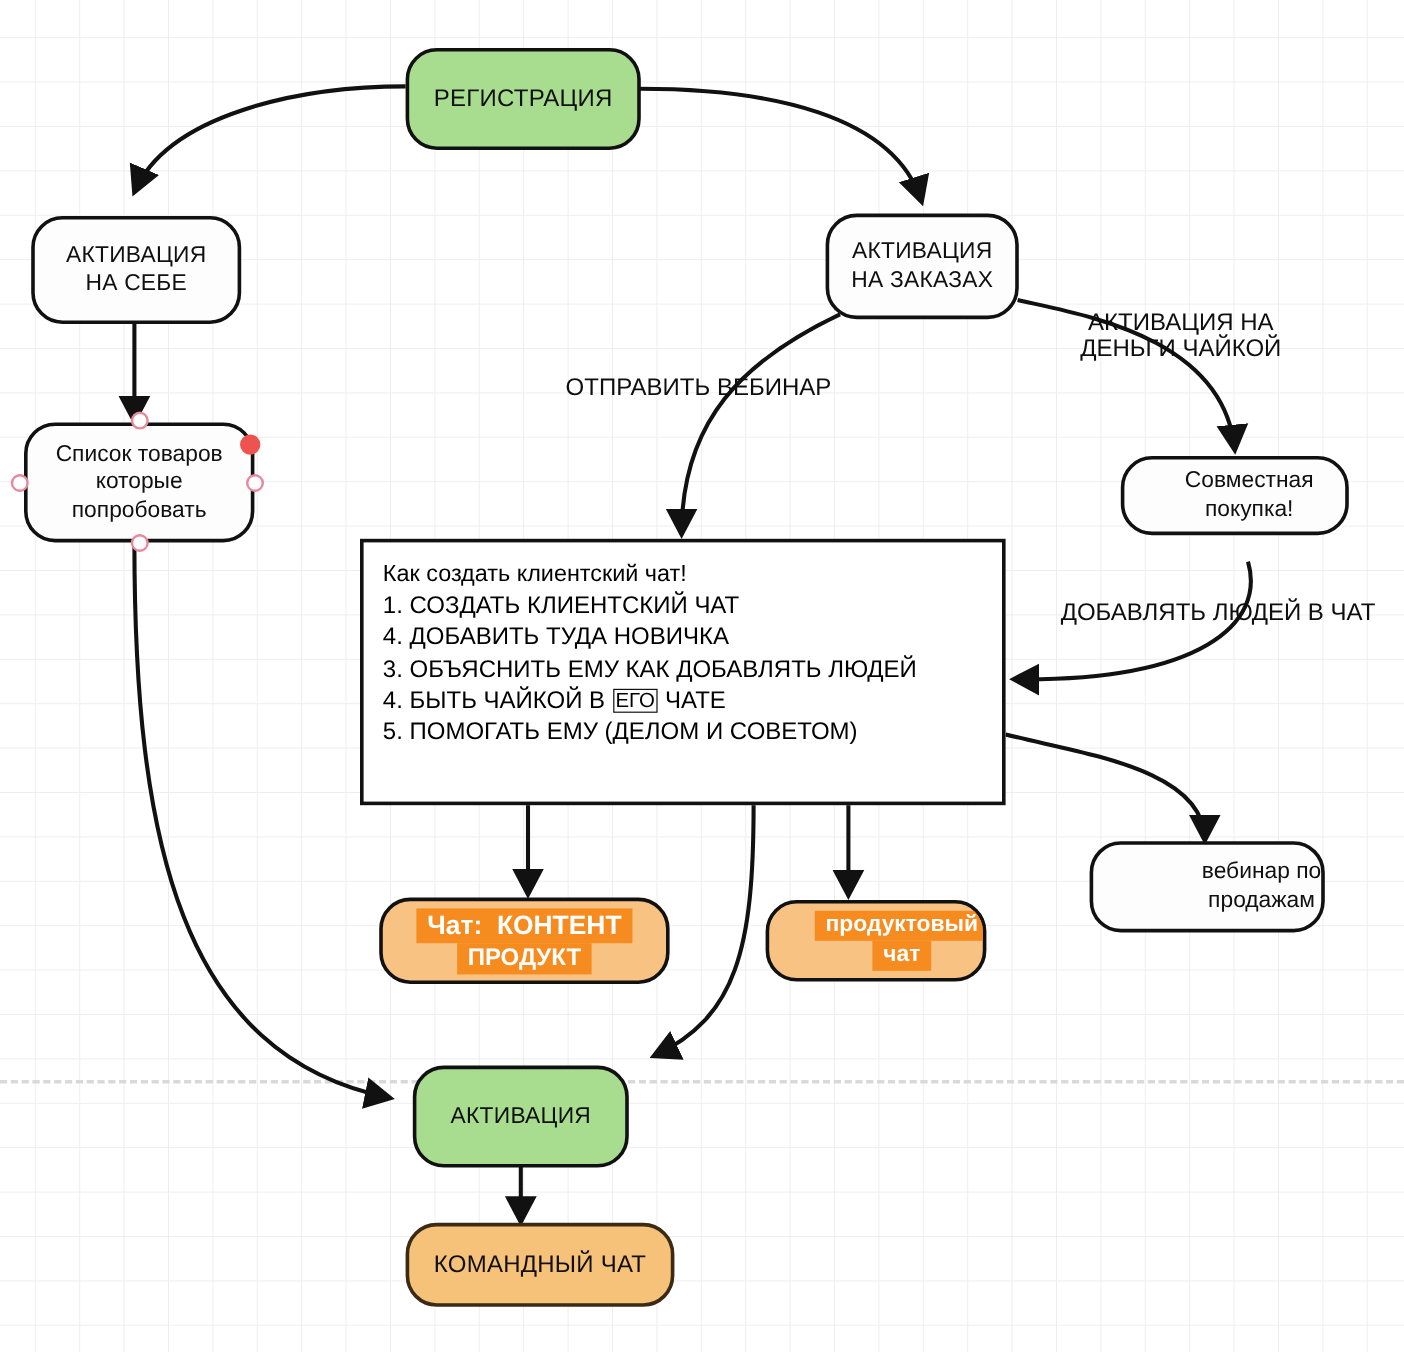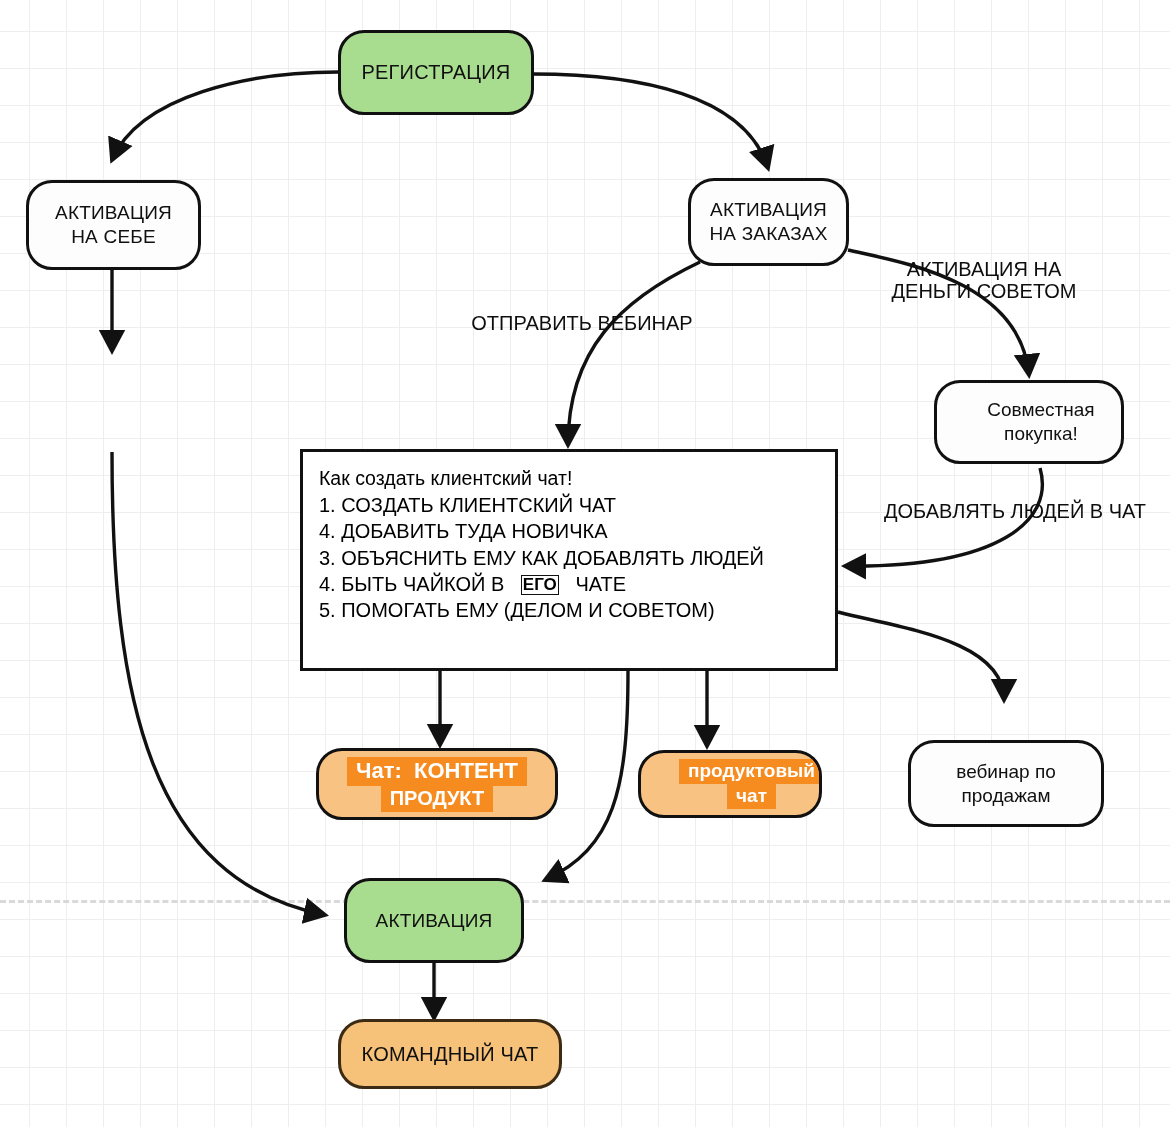--- a/index.html
+++ b/index.html
@@ -40,21 +40,21 @@
     justify-content: center;
     text-align: center;
     border: 3px solid #111111;
     background: #ffffff;
     color: #101010;
     line-height: 1.24;
     white-space: pre-line;
   }
   .pill { border-radius: 26px; }
 
-  .n-green { background: #a8dd8f; }
+  .n-green { background: #a8dd8f; margin-top: 10px; }
   .n-white { background: #fdfdfd; }
   .n-orange-plain { background: #f6c178; border-color: #3b2a14; margin-left: 16px; }
 
   .cap { 
     font-size: 19px;
     letter-spacing: .2px;
   }
   .low { font-size: 19px; }
 
   
@@ -71,22 +71,21 @@
   }
   .instr .head { font-size: 19.5px; }
   .instr .inl { display:inline-block; }
   .instr .boxed {
     display: inline-block;
     outline: 1.5px solid #111;
     font-size: 17px;
     line-height: 1.05;
     padding: 0 1px;
     vertical-align: 1px;
-    margin: 0 12px;
-    font-weight: bold;
+    margin: 0 2px;
   }
 
   
   .chatnode {
     position: absolute;
     border: 3px solid #111111;
     border-radius: 26px;
     background: #f8c283;
     display: flex;
     flex-direction: column;
@@ -179,27 +178,39 @@
   <div class="node pill n-white cap" style="left:26px; top:180px; width:175px; height:90px;">
     <span>АКТИВАЦИЯ
 НА СЕБЕ</span>
   </div>
 
   <div class="node pill n-white cap" style="left:688px; top:178px; width:161px; height:88px;">
     <span>АКТИВАЦИЯ
 НА ЗАКАЗАХ</span>
   </div>
 
-
-  <div class="node pill n-white low" style="left:934px; top:380px; width:190px; height:84px;padding-left:24px;">
+  <div style="position:absolute; left:20px; top:352px; width:192px; height:100px;">
+    <div class="node pill n-white low" style="left:0; top:0; width:192px; height:100px;">
+      <span>Список товаров
+которые
+попробовать</span>
+    </div>
+    <div class="handle" style="left:89px; top:-9px;"></div>
+    <div class="handle" style="left:185px; top:43px;"></div>
+    <div class="handle" style="left:89px; top:93px;"></div>
+    <div class="handle" style="left:-11px; top:43px;"></div>
+    <div class="handle filled" style="left:180px; top:10px;"></div>
+  </div>
+
+  <div class="node pill n-white low" style="left:934px; top:380px; width:190px; height:66px;padding-left:24px;">
     <span>Совместная
 покупка!</span>
   </div>
 
-  <div class="node pill n-white low" style="left:908px; top:740px; width:196px; height:87px;">
+  <div class="node pill n-white low" style="left:908px; top:701px; width:196px; height:76px;justify-content:flex-end;">
     <span>вебинар по
 продажам</span>
   </div>
 
   <div class="node pill n-green cap" style="left:344px; top:878px; width:180px; height:85px;">
     <span>АКТИВАЦИЯ</span>
   </div>
 
   <div class="node pill n-orange-plain cap" style="left:322px; top:1019px; width:224px; height:70px; font-size:20px;">
     <span>КОМАНДНЫЙ ЧАТ</span>
@@ -224,17 +235,17 @@
       <span class="inl">4. БЫТЬ ЧАЙКОЙ В</span>
       <span class="boxed">ЕГО</span>
       <span class="inl">ЧАТЕ</span>
     </div>
     <div>5. ПОМОГАТЬ ЕМУ (ДЕЛОМ И СОВЕТОМ)</div>
   </div>
 
   <div class="edge-label" style="left:452px; top:312px; width:260px;">ОТПРАВИТЬ ВЕБИНАР</div>
 
   <div class="edge-label" style="left:864px; top:258px; width:240px;">АКТИВАЦИЯ НА
-ДЕНЬГИ СОВЕТОМ</div>
+ДЕНЬГИ ЧАЙКОЙ</div>
 
   <div class="edge-label" style="left:860px; top:500px; width:310px;">ДОБАВЛЯТЬ ЛЮДЕЙ В ЧАТ</div>
 
 </div>
 
 </body></html>

